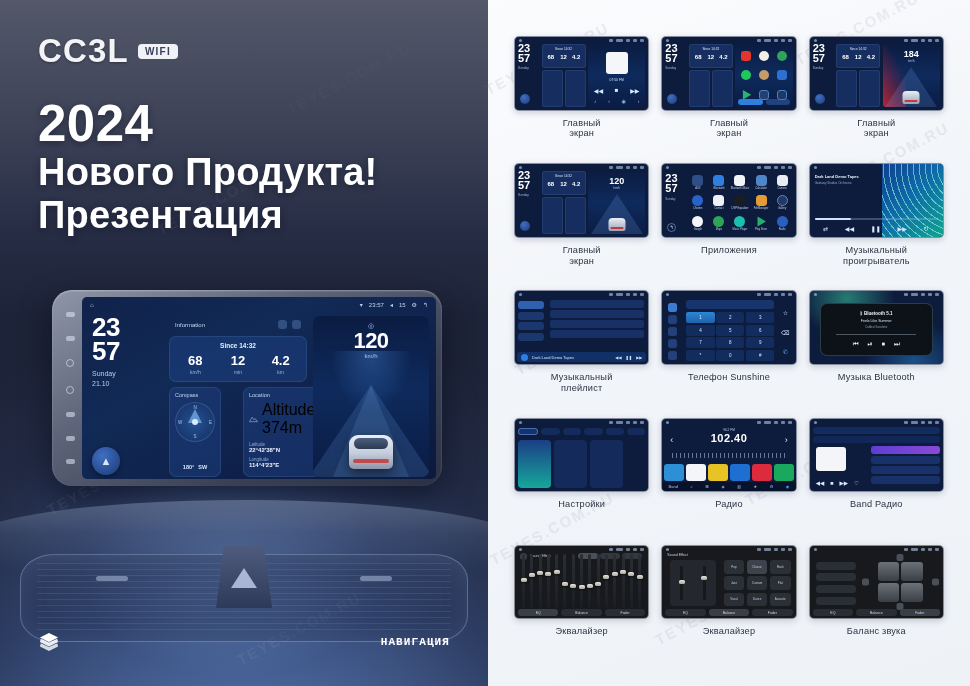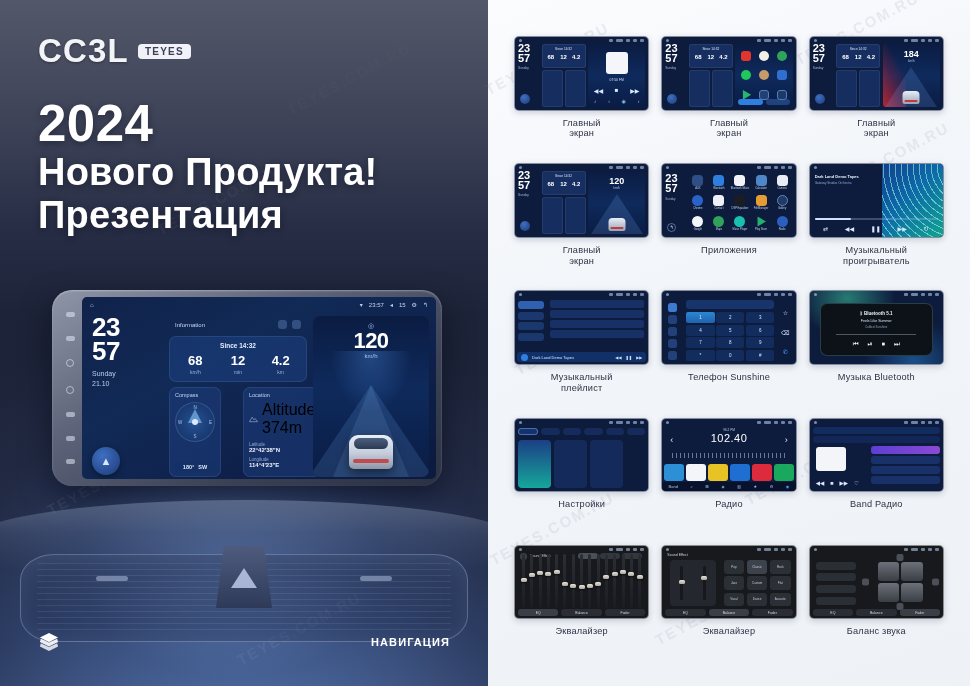--- a/index.html
+++ b/index.html
@@ -181,21 +181,21 @@
   }
   .hazard-tri {
     position:absolute; left:50%; top: 68px; transform:translateX(-50%);
     width:0;height:0;border-left:13px solid transparent;border-right:13px solid transparent;border-bottom:20px solid rgba(205,220,250,.75);
   }
   .btn-slot{position:absolute;top:76px;width:32px;height:5px;border-radius:3px;background:rgba(200,215,245,.45);}
   .btn-slot.l{left:96px;} .btn-slot.r{right:96px;}
 
   .hero-foot { position: absolute; left: 0; right: 0; bottom: 34px; padding: 0 38px; display: flex; align-items: center; z-index: 7; }
   .foot-logo { width: 22px; height: 20px; position: relative; }
-  .foot-nav { margin-left: auto; color: #ffffff; font-size: 11px; font-weight: 700; letter-spacing: 1.1px; }
+  .foot-nav { margin-left: auto; color: #ffffff; font-size: 11px; font-weight: 700; letter-spacing: 1.1px; font-family: Liberation Mono, monospace; }
 
   
   .gallery {
     position: relative; flex: 1; height: 686px;
     background: linear-gradient(160deg, #fbfcfe 0%, #f2f5f9 40%, #eef2f7 100%);
     padding: 36px 26px 18px 26px;
     display: grid; grid-template-columns: repeat(3, 1fr); grid-auto-rows: 1fr;
     column-gap: 12px; row-gap: 4px;
   }
   .cell { display: flex; flex-direction: column; align-items: center; }
@@ -285,21 +285,21 @@
   .st-tabs{position:absolute;left:3px;right:3px;top:9px;height:8px;display:flex;gap:3px;align-items:center;}
   .st-tab{flex:1;height:7px;border-radius:4px;background:rgba(35,75,150,.35);}
   .st-tab.act{background:rgba(25,60,130,.7);border:1px solid rgba(120,175,245,.5);}
   .st-cards{position:absolute;left:3px;right:3px;top:21px;bottom:3px;display:flex;gap:3px;}
   .st-card{width:26%;border-radius:4px;background:rgba(28,62,128,.45);}
   .st-card.g{background:linear-gradient(180deg,#1b3f86 0%,#16a79a 100%);}
 
   
   .rd-top{position:absolute;left:0;right:0;top:9px;text-align:center;color:#fff;}
   .rd-band{font-size:3.2px;color:#b9cdeb;}
-  .rd-freq{font-size:11px;font-weight:400;letter-spacing:.5px;line-height:1.1;}
+  .rd-freq{font-size:11px;font-weight:700;letter-spacing:.5px;line-height:1.1;}
   .rd-scale{position:absolute;left:10px;right:10px;top:34px;height:5px;background:repeating-linear-gradient(90deg, rgba(190,215,250,.5) 0 1px, rgba(0,0,0,0) 1px 4px);}
   .rd-tiles{position:absolute;left:2px;right:2px;bottom:10px;display:flex;gap:2px;}
   .rd-tile{flex:1;height:17px;border-radius:3px;}
   .rd-bar{position:absolute;left:0;right:0;bottom:0;height:9px;background:rgba(8,18,42,.9);display:flex;align-items:center;justify-content:space-around;color:#a8c2e6;font-size:4px;}
   .rd-arrow{position:absolute;top:16px;color:#dfeaff;font-size:9px;}
 
   
   .ty-head{position:absolute;left:3px;right:3px;top:8px;height:7px;border-radius:4px;background:rgba(30,70,150,.4);}
   .ty-head2{position:absolute;left:3px;right:3px;top:17px;height:7px;border-radius:4px;background:rgba(30,70,150,.3);}
   .ty-art{position:absolute;left:6px;top:28px;width:30px;height:24px;border-radius:3px;background:#f3f5f9;}
@@ -349,21 +349,21 @@
 
   <section class="hero">
 
     <div class="watermark wm-hero" style="left:150px;top:190px;">TEYES.COM.RU</div>
     <div class="watermark wm-hero" style="left:280px;top:70px;">TEYES.COM.RU</div>
     <div class="watermark wm-hero" style="left:40px;top:470px;">TEYES.COM.RU</div>
     <div class="watermark wm-hero" style="left:230px;top:620px;">TEYES.COM.RU</div>
 
     <div class="brand">
       <span class="brand-name">CC3L</span>
-      <span class="brand-badge">TEYES</span>
+      <span class="brand-badge">WIFI</span>
     </div>
 
     <div class="hero-title">
       <div class="hero-year">2024</div>
       <div class="hero-line">Нового Продукта!</div>
       <div class="hero-line">Презентация</div>
     </div>
 
     <div class="dash">
       <div class="dash-glow"></div>

